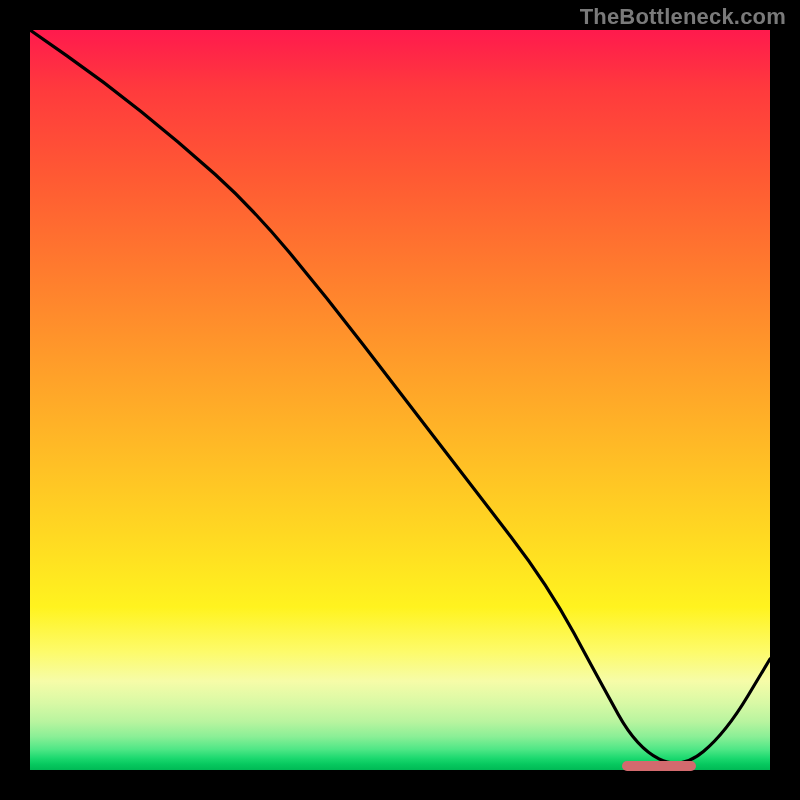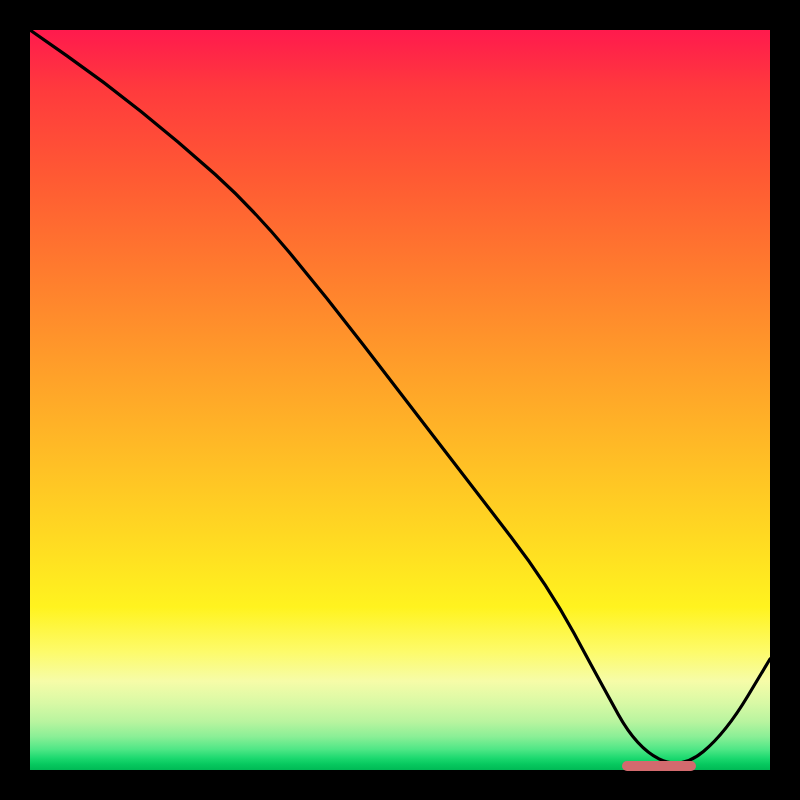--- a/index.html
+++ b/index.html
@@ -76,20 +76,21 @@
     height: 10px;
     border-radius: 5px;
     background: #d36a6e;
   }
 </style>
 </head>
 <body>
 
 <div class="container">
 
+  <div class="watermark">TheBottleneck.com</div>
 
   <div class="plot-wrap">
     <div class="plot-area"></div>
 
     <svg class="curve" viewBox="0 0 740 740" preserveAspectRatio="none">
       <path id="curve-path" d="M 0.0 0.0 Q 0.0 0.0 37.0 25.9 Q 74.0 51.8 111.0 81.4 Q 148.0 111.0 185.0 144.3 Q 222.0 177.6 259.0 222.0 Q 296.0 266.4 333.0 314.5 Q 370.0 362.6 407.0 410.7 Q 444.0 458.8 481.0 506.9 Q 518.0 555.0 543.9 603.1 Q 569.8 651.2 588.3 684.5 Q 606.8 717.8 629.0 728.9 Q 651.2 740.0 673.4 721.5 Q 695.6 703.0 717.8 666.0 T 740.0 629.0" fill="none" stroke="#000000" stroke-width="3.2" stroke-linejoin="round" stroke-linecap="round"></path>
     </svg>
 
     <div id="optimal-marker" class="marker" style="left: 592px; width: 74px; top: 731.3px;"></div>
   </div>

